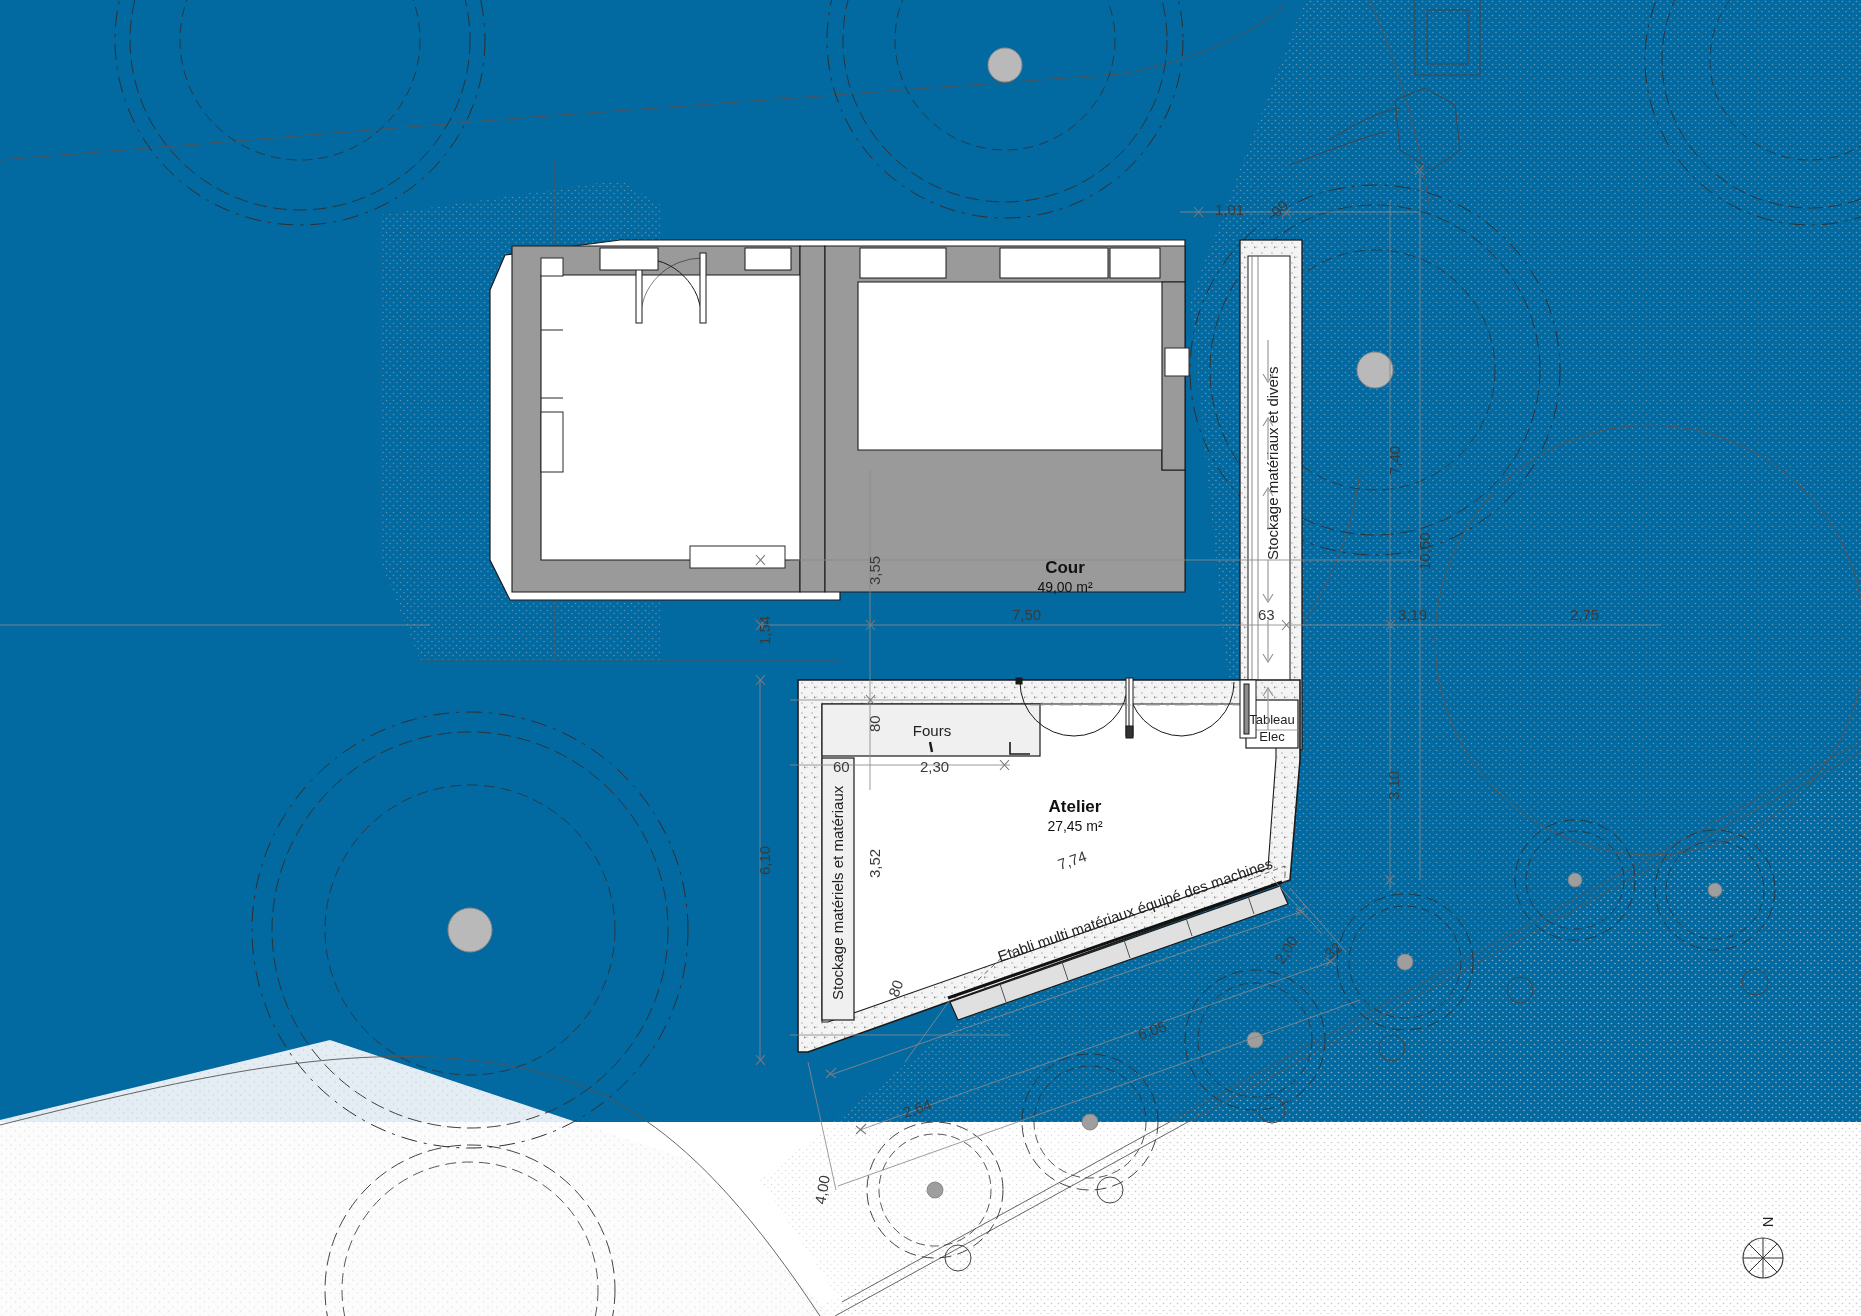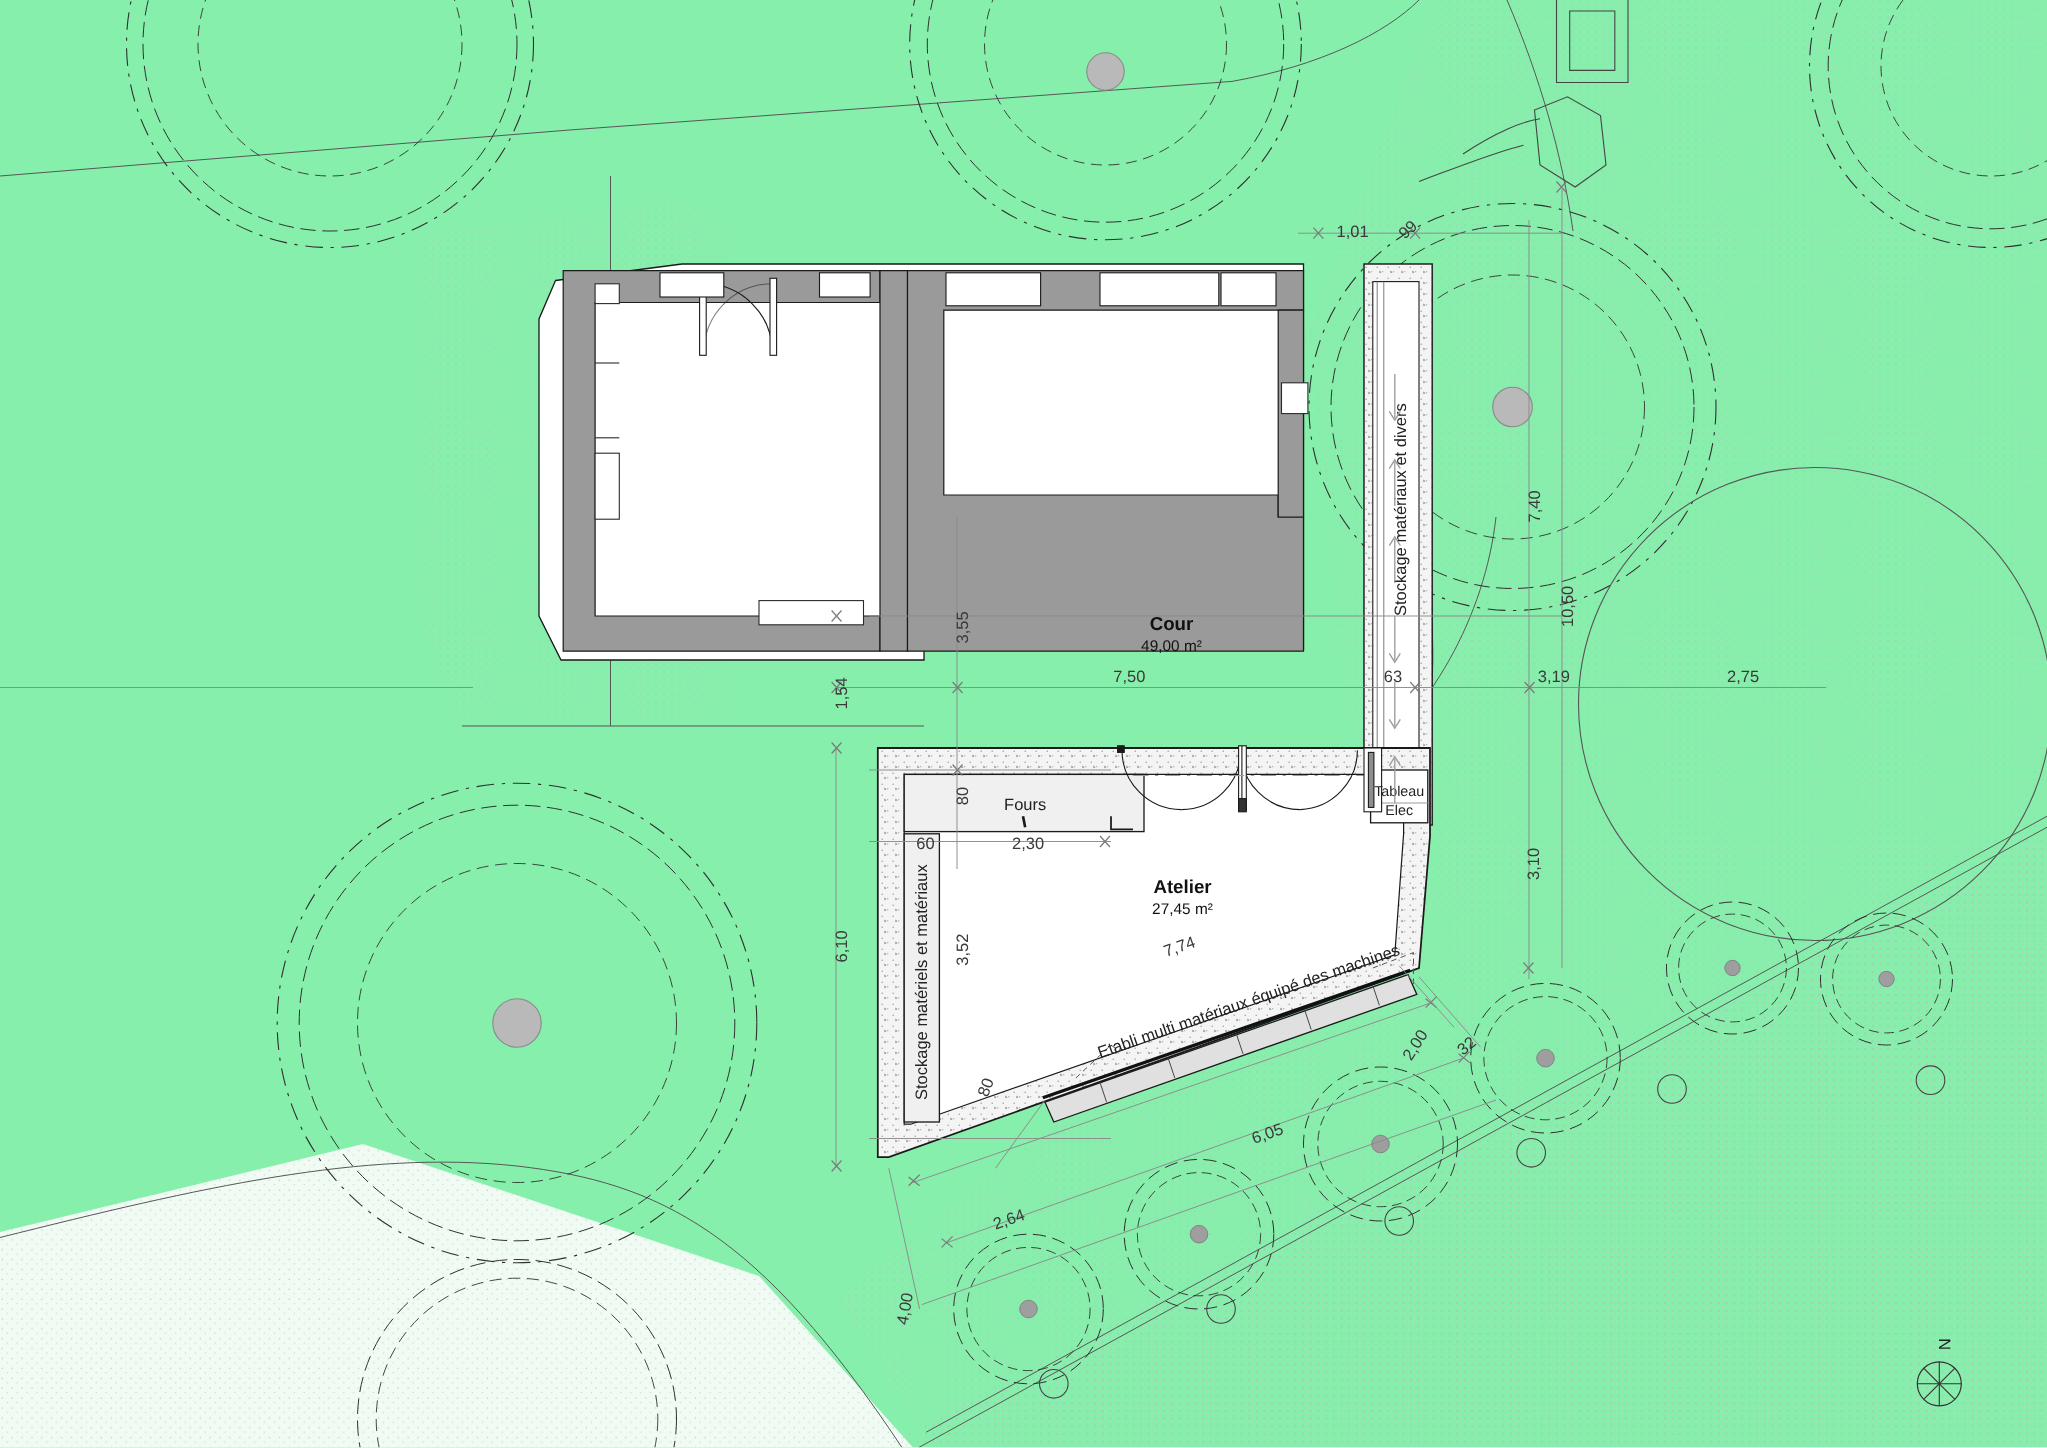--- a/index.html
+++ b/index.html
@@ -1,17 +1,17 @@
 <!DOCTYPE html>
 <html><head>
 <meta charset="utf-8">
 <style>
   html,body{margin:0;padding:0;background:#ffffff;}
   body{width:1861px;height:1316px;font-family:"Liberation Sans",sans-serif;overflow:hidden;}
-  #stage{position:relative;width:1861px;height:1316px;background:#86efac;}
+  #stage{position:relative;width:1861px;height:1122px;background:#0369a1;}
   svg{display:block;}
   .dimtxt{font-family:"Liberation Sans",sans-serif;font-size:15px;fill:#3a3a3a;}
   .roomname{font-family:"Liberation Sans",sans-serif;font-size:17px;font-weight:bold;fill:#111;}
   .roomarea{font-family:"Liberation Sans",sans-serif;font-size:14px;fill:#111;}
   .furnlab{font-family:"Liberation Sans",sans-serif;font-size:15px;fill:#222;}
   .vertlab{font-family:"Liberation Sans",sans-serif;font-size:15px;fill:#222;}
   .smalllab{font-family:"Liberation Sans",sans-serif;font-size:13px;fill:#222;}
   .northlab{font-family:"Liberation Sans",sans-serif;font-size:15px;fill:#222;}
 </style>
 </head>

